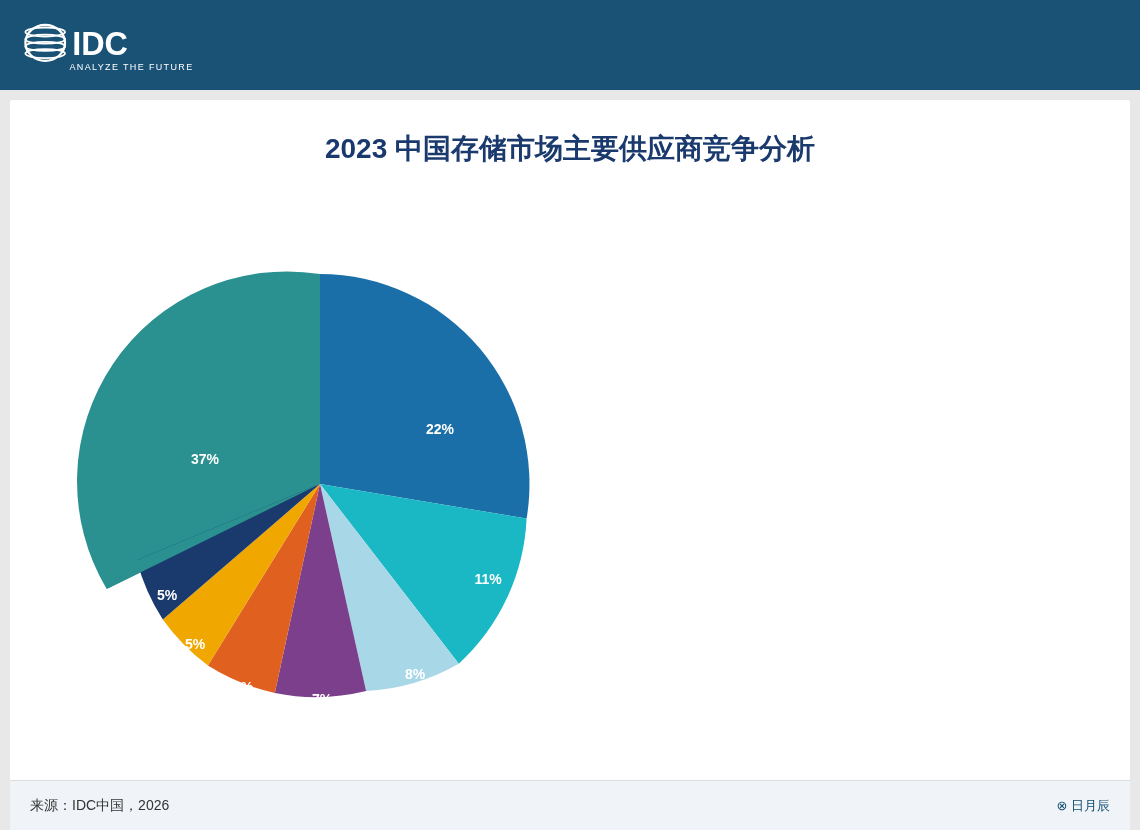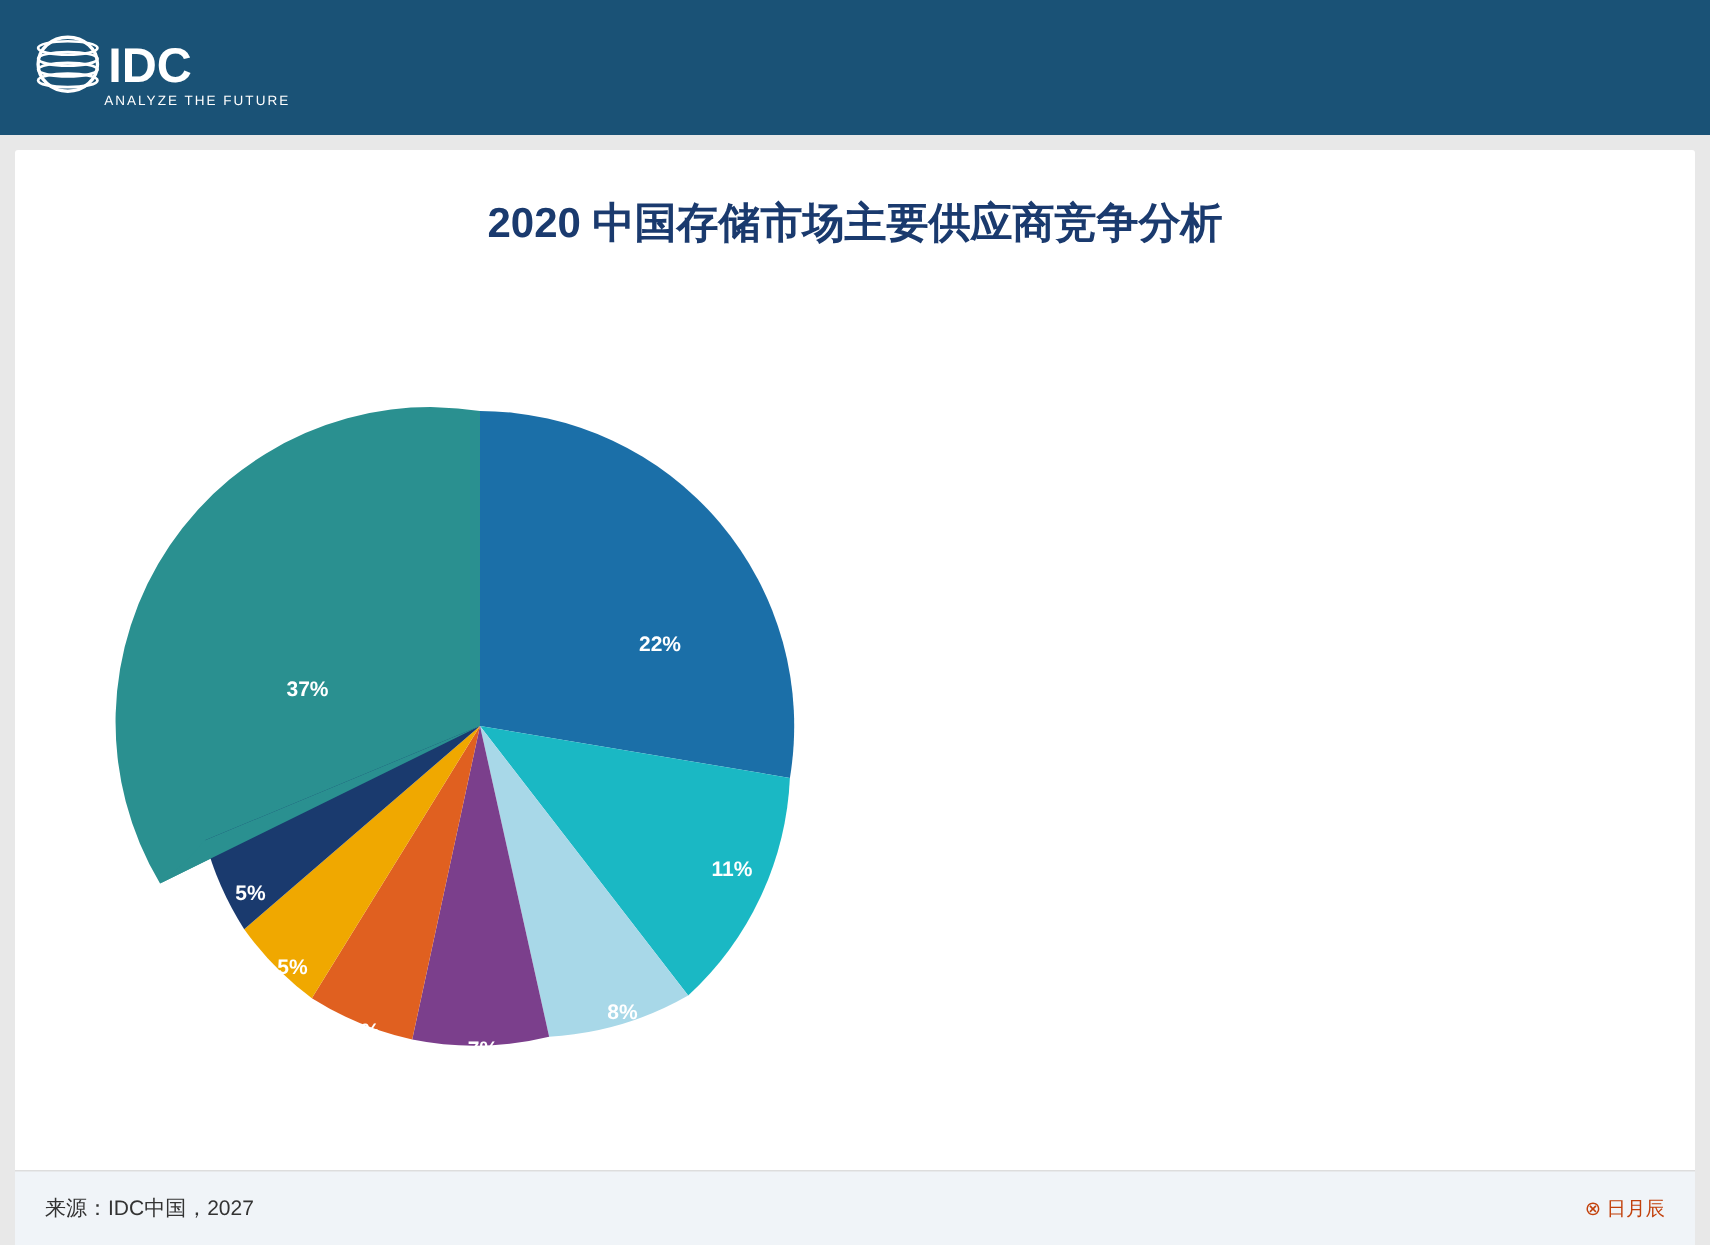--- a/index.html
+++ b/index.html
@@ -84,21 +84,21 @@
       align-items: center;
       justify-content: space-between;
       padding: 0 20px;
     }
     .footer-text {
       font-size: 14px;
       color: #333;
     }
     .footer-logo {
       font-size: 13px;
-      color: #c2410c;
+      color: #0c4a6e;
       display: flex;
       align-items: center;
       gap: 4px;
     }
     .pie-label {
       font-size: 14px;
       font-weight: bold;
       fill: white;
     }
   </style>
@@ -116,21 +116,21 @@
       <ellipse cx="28" cy="32" rx="22" ry="20" fill="none" stroke="white" stroke-width="2.5"></ellipse>
 
       <text x="58" y="45" font-size="36" font-weight="bold" fill="white" font-family="Arial">IDC</text>
 
       <text x="55" y="62" font-size="10" fill="white" letter-spacing="1.5" font-family="Arial">ANALYZE THE FUTURE</text>
     </svg>
   </div>
 </div>
 
 <div class="main-content">
-  <div class="chart-title">2020 中国存储市场主要供应商竞争分析</div>
+  <div class="chart-title">2023 中国存储市场主要供应商竞争分析</div>
 
   <div class="chart-area">
     <svg width="540" height="480" viewBox="0 0 540 480">
 
       <path d="M270,240 L270,30 A210,210 0 0,0 56.7,345 Z" fill="#2a9090"></path>
 
       <path d="M270,240 L270,30 A210,210 0 0,1 476.6,274.6 Z" fill="#1b6fa8"></path>
 
       <path d="M270,240 L476.6,274.6 A210,210 0 0,1 408.8,419.7 Z" fill="#1ab8c4"></path>
 
@@ -193,16 +193,16 @@
       <div class="legend-box" style="background:#1a3a6e;"></div>
       <span>Lenovo</span>
     </div>
     <div class="legend-item">
       <div class="legend-box" style="background:#2a9090;"></div>
       <span>Others</span>
     </div>
   </div>
 
   <div class="footer">
-    <span class="footer-text">来源：IDC中国，2027</span>
+    <span class="footer-text">来源：IDC中国，2026</span>
     <span class="footer-logo">⊗ 日月辰</span>
   </div>
 </div>
 
 </body></html>

